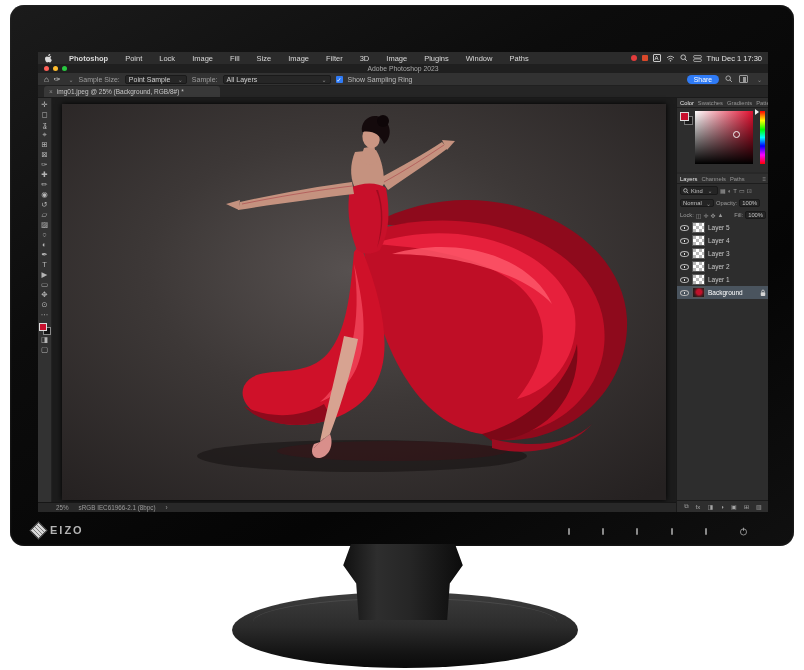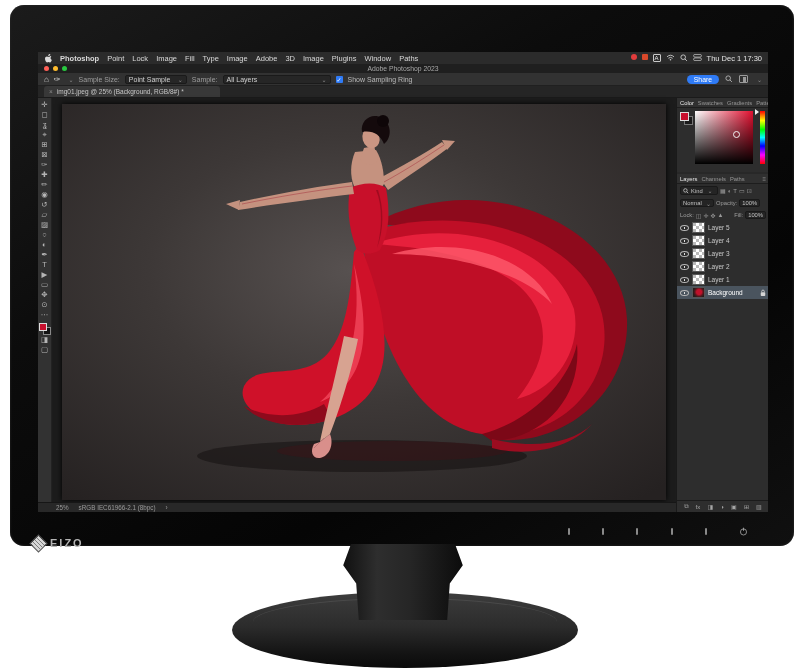--- a/index.html
+++ b/index.html
@@ -5,41 +5,41 @@
   * { margin:0; padding:0; box-sizing:border-box; }
   body { font-family:"Liberation Sans", sans-serif; background:#ffffff; }
   #stage { position:relative; width:804px; height:670px; background:#fff; overflow:hidden; }
 
   
   .monitor { position:absolute; left:10px; top:5px; width:784px; height:541px;
     background:linear-gradient(150deg,#1b1b1b 0%,#0c0c0c 35%,#050505 70%,#101010 100%);
     border-radius:14px; box-shadow:inset 0 0 3px #2a2a2a; }
   .screen { position:absolute; left:28px; top:47px; width:730px; height:460px;
     background:#1e1e1e; overflow:hidden; font-size:8px; color:#ccc; }
-  .brand { position:absolute; left:22px; top:513px; height:24px; display:flex; align-items:center; gap:5px;margin-top:13px; }
+  .brand { position:absolute; left:22px; top:513px; height:24px; display:flex; align-items:center; gap:5px; }
   .brand-diamond { width:13px; height:13px; transform:rotate(45deg);
     background:repeating-linear-gradient(0deg,#d8d8d8 0 2px,#7e7e7e 2px 3px); border:1px solid #555; }
   .brand-text { color:#b4b4b4; font-weight:bold; font-size:11px; letter-spacing:2px; }
   .bezel-controls { position:absolute; right:46px; top:519px; width:180px; height:14px;
     display:flex; align-items:center; justify-content:space-between; }
   .tick { width:2px; height:7px; background:#8a8a8a; border-radius:1px; }
 
   .stand-neck { position:absolute; left:338px; top:544px; width:130px; height:76px; z-index:3;
     background:linear-gradient(90deg,#0c0c0c,#2e2e2e 30%,#262626 55%,#090909);
     clip-path:polygon(10% 0,90% 0,96% 28%,86% 52%,84% 100%,16% 100%,14% 52%,4% 28%); }
   .stand-base { position:absolute; left:232px; top:592px; width:346px; height:76px; z-index:2;
     border-radius:50%; background:linear-gradient(#3d3d3d 0%,#2c2c2c 45%,#141414 80%,#0a0a0a 100%); }
   .stand-base::after { content:""; position:absolute; left:6%; top:8%; width:88%; height:62%;
     border-radius:50%; border-top:1px solid #4a4a4a; }
 
   
   .menubar { position:absolute; left:0; top:0; width:730px; height:12px; background:#2b2b2b;
-    display:flex; align-items:center; padding:0 6px; gap:8px; font-size:7.5px; color:#d9d9d9; }
+    display:flex; align-items:center; padding:0 6px; gap:17px; font-size:7.5px; color:#d9d9d9; }
   .menubar .app { font-weight:bold; }
-  .mb-right { margin-left:auto; display:flex; align-items:flex-start; gap:5px; }
+  .mb-right { margin-left:auto; display:flex; align-items:center; gap:5px; }
   .dot-red { width:6px; height:6px; border-radius:50%; background:#e23c3c; }
   .sq-orange { width:6px; height:6px; border-radius:1px; background:#d9482a; }
   .a-box { width:8px; height:8px; border:1px solid #c9c9c9; border-radius:1px; font-size:6px;
     display:flex; align-items:center; justify-content:center; color:#e8e8e8; }
   .clock { font-size:7.5px; color:#e3e3e3; white-space:nowrap; }
 
   
   .titlebar { position:absolute; left:0; top:12px; width:730px; height:9px; background:#1f1f1f;
     display:flex; align-items:center; padding:0 6px; }
   .tl { width:5px; height:5px; border-radius:50%; margin-right:4px; }
@@ -136,23 +136,23 @@
 
       <div class="menubar">
         <svg class="ic" width="8" height="9" viewBox="0 0 10 12">
           <path fill="#dcdcdc" d="M7.3 1.9c-.5.6-1.3 1-2 1-.1-.8.3-1.6.7-2.1.5-.6 1.3-1 2-.8.1.7-.2 1.4-.7 1.9zM8 3.4c-1 0-1.8.6-2.3.6-.5 0-1.2-.6-2.1-.6C2.2 3.5 1 4.5 1 6.4c0 2.2 1.6 4.8 2.7 4.8.5 0 1.2-.5 2-.5s1.3.5 1.9.5c1.1 0 2.4-2.3 2.4-3.7-1-.4-1.6-1.3-1.6-2.3 0-.8.4-1.4 1-1.9-.5-.6-1-.9-1.4-.9z"></path>
         </svg>
         <span class="app">Photoshop</span>
         <span>Point</span>
         <span>Lock</span>
         <span>Image</span>
         <span>Fill</span>
-        <span>Type</span>
+        <span>Size</span>
         <span>Image</span>
-        <span>Adobe</span>
+        <span>Filter</span>
         <span>3D</span>
         <span>Image</span>
         <span>Plugins</span>
         <span>Window</span>
         <span>Paths</span>
         <span class="mb-right">
           <span class="dot-red"></span>
           <span class="sq-orange"></span>
           <span class="a-box">A</span>
           <svg class="ic" width="9" height="7" viewBox="0 0 10 8">

